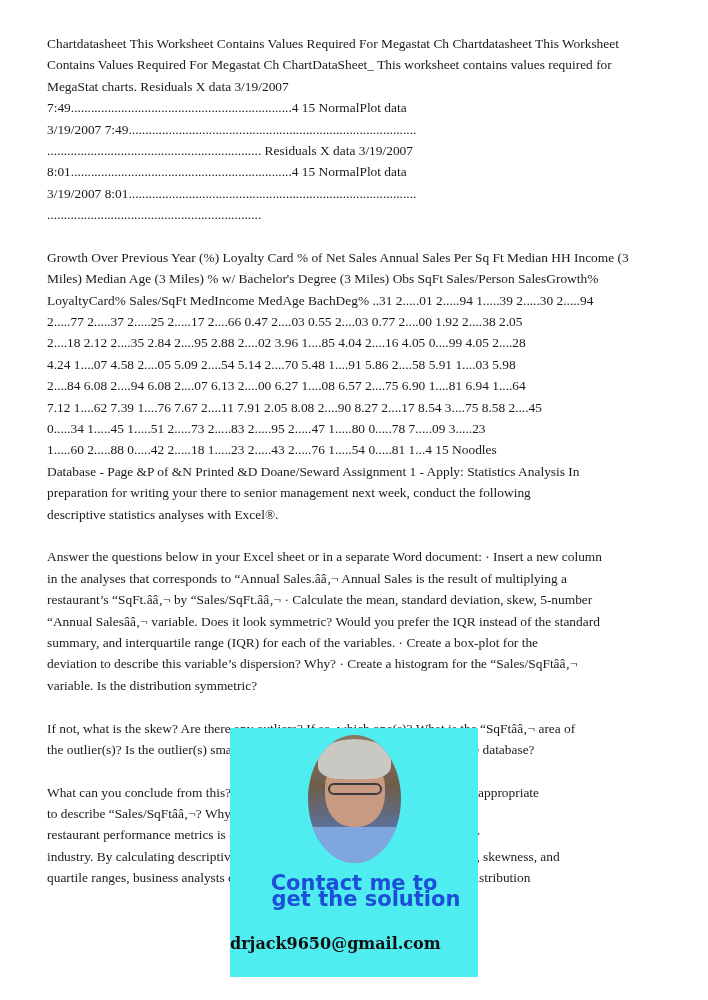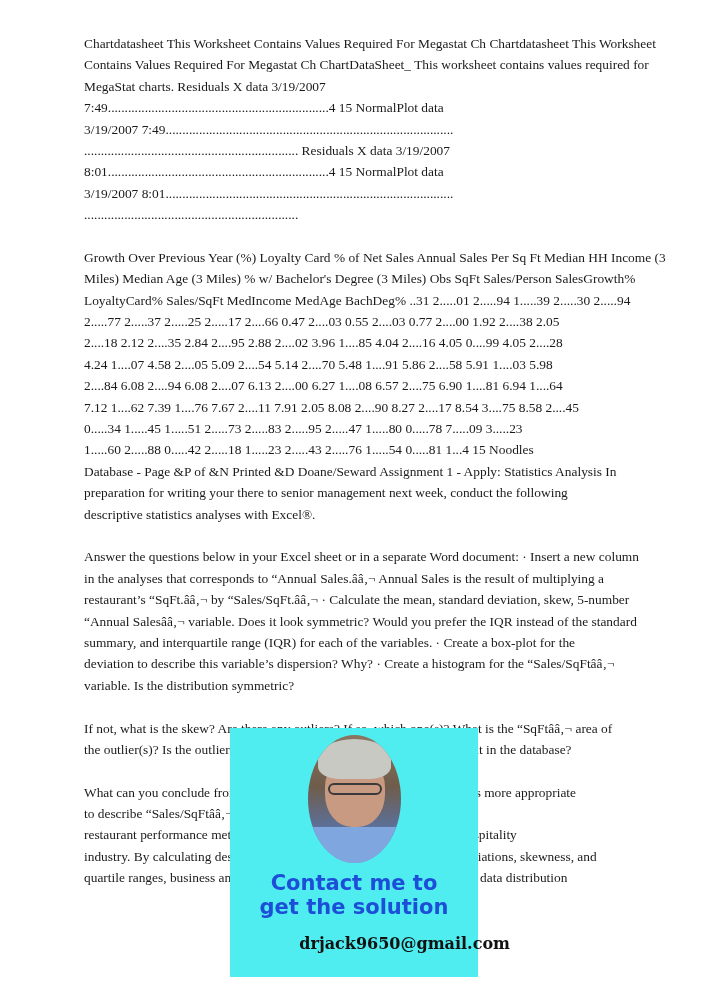--- a/index.html
+++ b/index.html
@@ -2,44 +2,44 @@
 <html><head>
 <meta charset="utf-8">
 <style>
   html, body { margin: 0; padding: 0; background: #ffffff; }
   body { width: 708px; height: 1000px; position: relative; overflow: hidden; }
   .page {
     position: absolute; left: 47px; top: 33px; width: 630px;
     font-family: "Liberation Serif", serif; font-size: 13.4px;
     line-height: 21.4px; color: #1a1a1a;
   }
-  .line { white-space: nowrap; display: block; height: 21.4px; margin-left: 37px; }
+  .line { white-space: nowrap; display: block; height: 21.4px; }
   .gap { height: 21.4px; }
   .overlay {
     position: absolute; left: 230px; top: 728px; width: 248px; height: 249px;
     background: #4fecf0;
   }
   .portrait {
     position: absolute; left: 78px; top: 7px; width: 93px; height: 128px;
     border-radius: 50%; overflow: hidden;
     background: linear-gradient(180deg, #8a7560 0%, #6f5c4a 40%, #5d6f95 70%, #7ea0d8 100%);
   }
   .hair { position: absolute; left: 10px; top: 4px; width: 73px; height: 40px; border-radius: 50% 50% 30% 30%; background: #c9c9c4; }
   .face { position: absolute; left: 17px; top: 20px; width: 60px; height: 72px; border-radius: 45%; background: #c89a82; }
   .glasses { position: absolute; left: 20px; top: 48px; width: 54px; height: 12px; border: 2px solid #3a3a3a; border-radius: 6px; box-sizing: border-box; }
   .shirt { position: absolute; left: 0; top: 92px; width: 93px; height: 40px; background: #7fa6de; }
   .cta {
     position: absolute; left: 0; width: 248px; text-align: center;
     font-family: "DejaVu Sans", sans-serif; font-weight: bold; color: #1d4ed8;
     font-size: 21px; line-height: 30px;
   }
   .cta1 { top: 140px; }
-  .cta2 { top: 164px; }
+  .cta2 { top: 156px; padding-left: 12px; }
   .email {
-    position: absolute; left: 0; top: 206px; width: 280px; text-align: right;
+    position: absolute; left: 0; top: 206px; width: 280px; text-align: left;
     font-family: "DejaVu Serif", serif; font-weight: bold; color: #111; font-size: 16px;
   }
 </style>
 </head>
 <body>
 
 <div class="page" id="doc">
     <span class="line">Chartdatasheet This Worksheet Contains Values Required For Megastat Ch Chartdatasheet This Worksheet</span>
     <span class="line">Contains Values Required For Megastat Ch ChartDataSheet_ This worksheet contains values required for</span>
     <span class="line">MegaStat charts. Residuals X data 3/19/2007</span>

